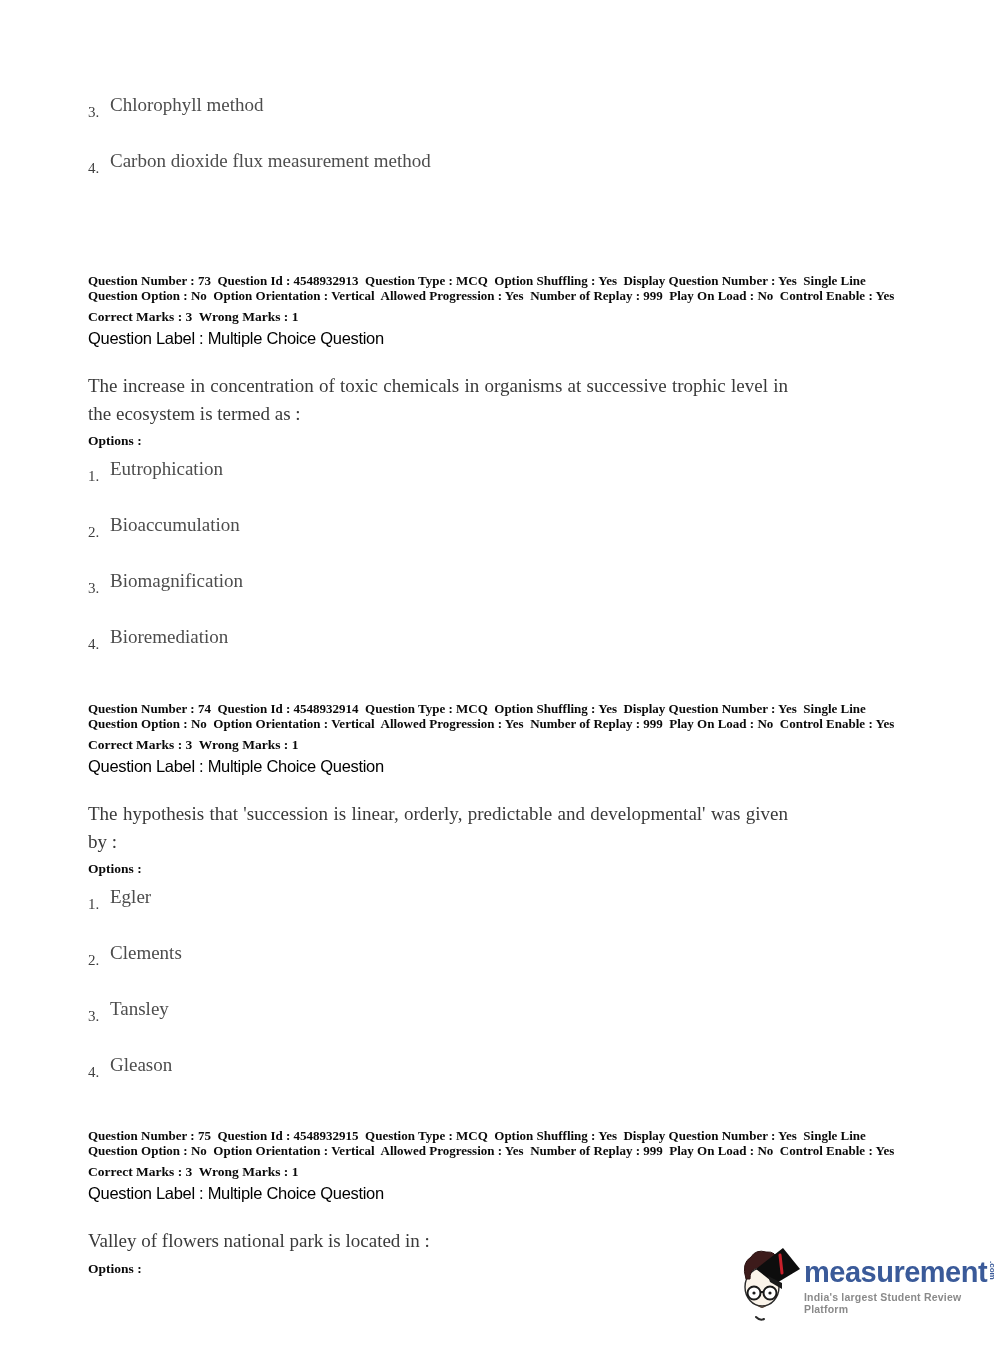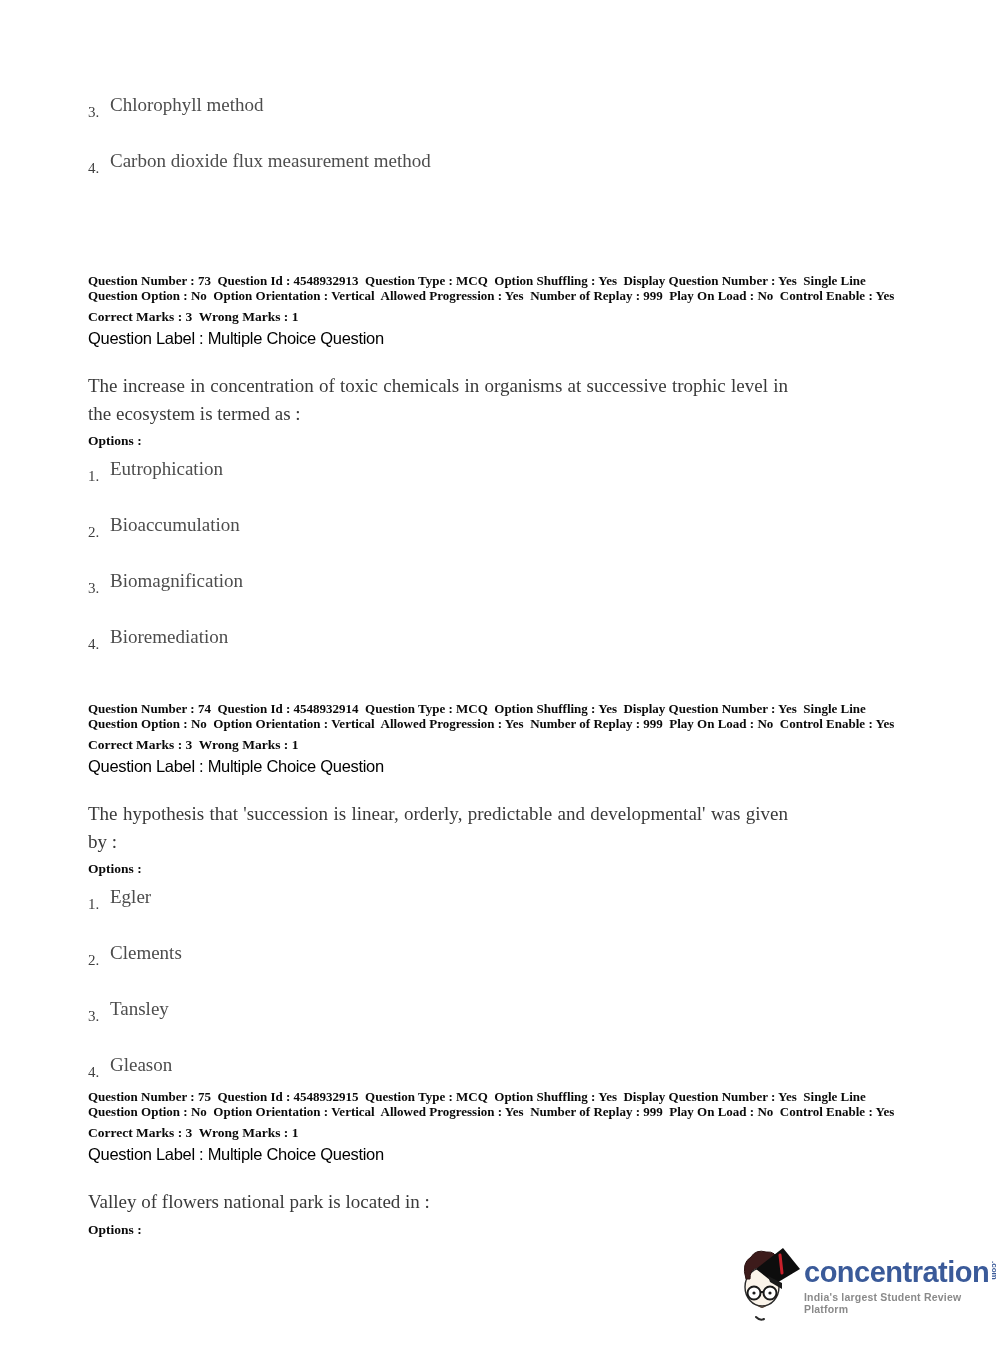--- a/index.html
+++ b/index.html
@@ -81,21 +81,21 @@
   .opt-text {
     font-family: "Liberation Serif", serif;
     font-size: 19px;
     line-height: 24px;
     color: #4d4d4d;
   }
   
   .carryover { top: 93px; }
   .q73 { top: 233px; }
   .q74 { top: 661px; }
-  .q75 { top: 1049px; }
+  .q75 { top: 1088px; }
 
   
   .brand-footer {
     position: absolute;
     top: 1243px;
     left: 738px;
     display: flex;
     align-items: flex-start;
     gap: 4px;
   }
@@ -214,20 +214,20 @@
       <line x1="22.5" y1="49" x2="25.5" y2="49" stroke="#1a1a1a" stroke-width="2"></line>
       <circle cx="16" cy="50" r="1.6" fill="#1a1a1a"></circle>
       <circle cx="32" cy="50" r="1.6" fill="#1a1a1a"></circle>
 
       <path d="M21 63 q3 2.5 6 0" fill="none" stroke="#4a3a30" stroke-width="1.4" stroke-linecap="round"></path>
 
       <path d="M18 74 q4 4 8 2" fill="none" stroke="#2a2a2a" stroke-width="2" stroke-linecap="round"></path>
     </svg>
     <div class="brand-text">
       <div class="brand-row">
-        <span class="brand-name" style="color: rgb(58, 90, 153);">concentration</span>
+        <span class="brand-name" style="color: rgb(58, 90, 153);">measurement</span>
         <span class="brand-tld" style="color: rgb(58, 90, 153);">.com</span>
       </div>
       <div class="brand-tagline" style="color: rgb(138, 138, 138);">India's largest Student Review Platform</div>
     </div>
   </div>
 
 </div>
 
 </body></html>

